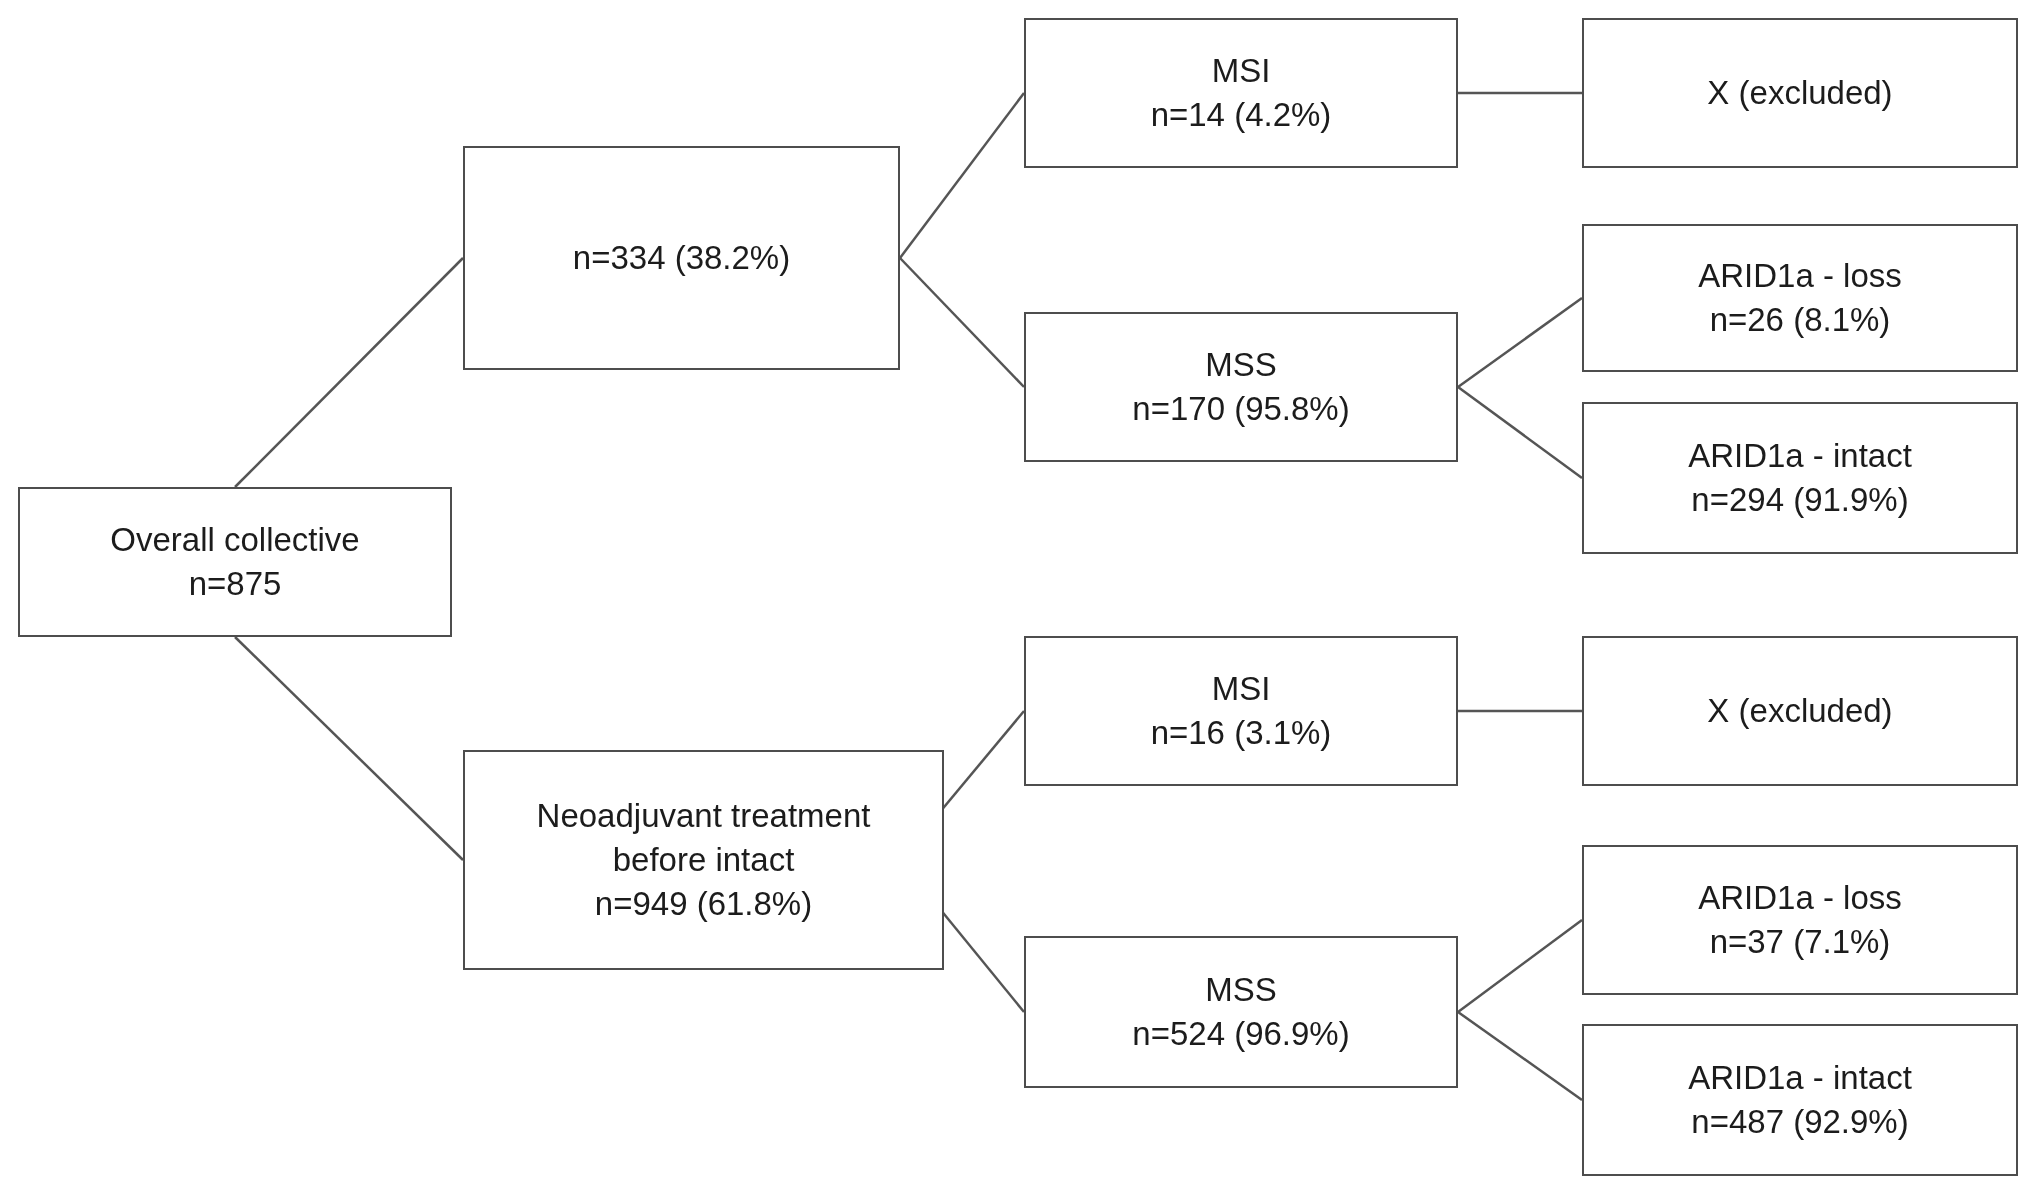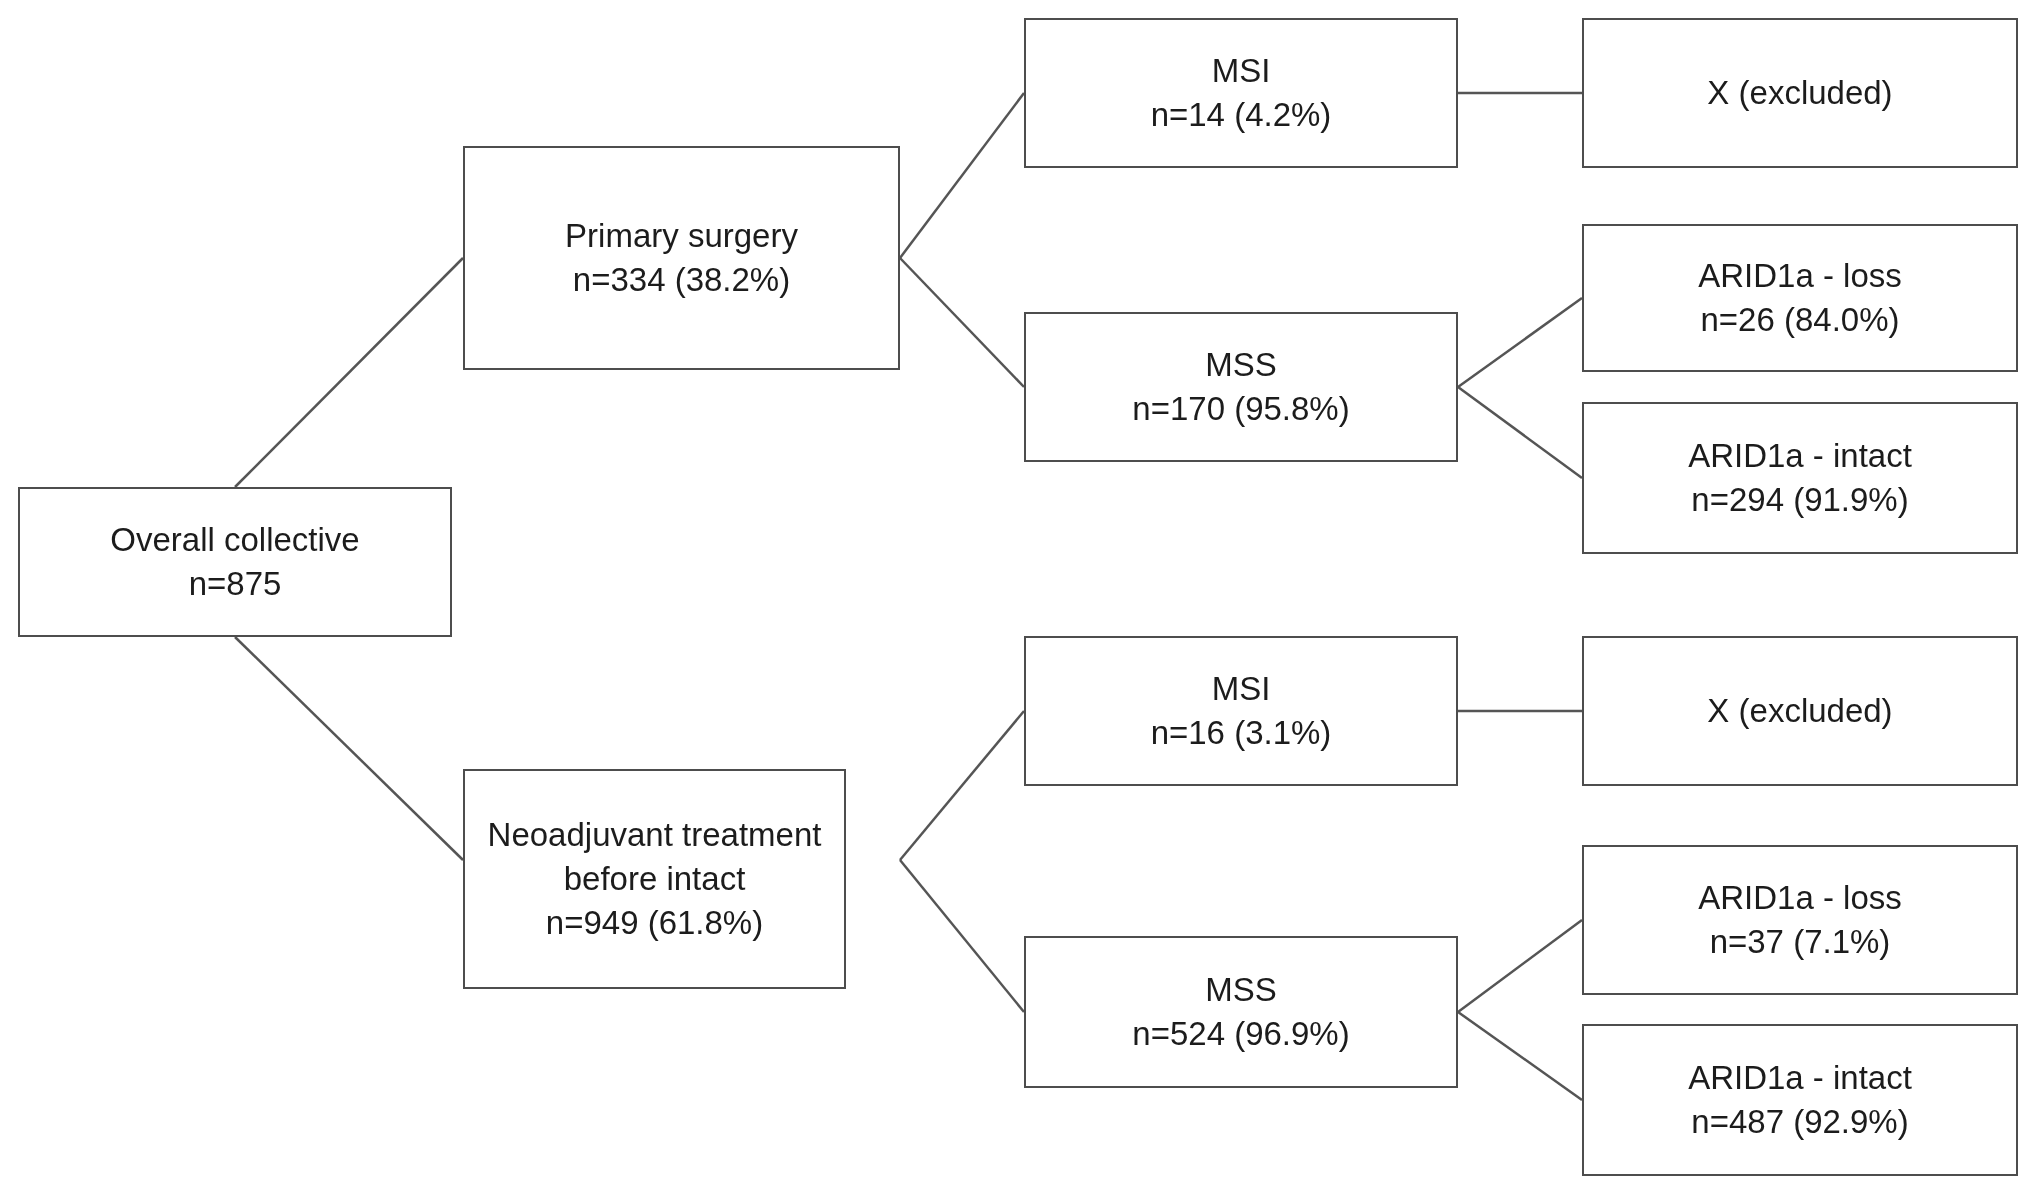--- a/index.html
+++ b/index.html
@@ -33,21 +33,21 @@
     background: #ffffff;
     color: #1c1c1c;
     font-size: 33px;
     line-height: 1.34;
     padding: 6px 10px;
   }
 
   
   .n-overall      { left: 18px;   top: 487px;  width: 434px; height: 150px; }
   .n-primary      { left: 463px;  top: 146px;  width: 437px; height: 224px; }
-  .n-neoadjuvant  { left: 463px;  top: 769px;  width: 383px; height: 220px; }
+  .n-neoadjuvant  { left: 463px;  top: 750px;  width: 481px; height: 220px; }
   .n-msi-top      { left: 1024px; top: 18px;   width: 434px; height: 150px; }
   .n-excluded-top { left: 1582px; top: 18px;   width: 436px; height: 150px; }
   .n-mss-top      { left: 1024px; top: 312px;  width: 434px; height: 150px; }
   .n-loss-top     { left: 1582px; top: 224px;  width: 436px; height: 148px; }
   .n-intact-top   { left: 1582px; top: 402px;  width: 436px; height: 152px; }
   .n-msi-bot      { left: 1024px; top: 636px;  width: 434px; height: 150px; }
   .n-excluded-bot { left: 1582px; top: 636px;  width: 436px; height: 150px; }
   .n-mss-bot      { left: 1024px; top: 936px;  width: 434px; height: 152px; }
   .n-loss-bot     { left: 1582px; top: 845px;  width: 436px; height: 150px; }
   .n-intact-bot   { left: 1582px; top: 1024px; width: 436px; height: 152px; }
@@ -71,21 +71,20 @@
       <line x1="1458" y1="1012" x2="1582" y2="920" stroke="#555555" stroke-width="2.5"></line>
       <line x1="1458" y1="1012" x2="1582" y2="1100" stroke="#555555" stroke-width="2.5"></line>
     </svg>
 
   <div class="node n-overall">
     <div>Overall collective</div>
     <div>n=875</div>
   </div>
 
   <div class="node n-primary">
-    <div>Primary surgery</div>
     <div>n=334 (38.2%)</div>
   </div>
 
   <div class="node n-neoadjuvant">
     <div>Neoadjuvant treatment</div>
     <div>before intact</div>
     <div>n=949 (61.8%)</div>
   </div>
 
   <div class="node n-msi-top">
@@ -97,21 +96,21 @@
     <div>X (excluded)</div>
   </div>
 
   <div class="node n-mss-top">
     <div>MSS</div>
     <div>n=170 (95.8%)</div>
   </div>
 
   <div class="node n-loss-top">
     <div>ARID1a - loss</div>
-    <div>n=26 (84.0%)</div>
+    <div>n=26 (8.1%)</div>
   </div>
 
   <div class="node n-intact-top">
     <div>ARID1a - intact</div>
     <div>n=294 (91.9%)</div>
   </div>
 
   <div class="node n-msi-bot">
     <div>MSI</div>
     <div>n=16 (3.1%)</div>

